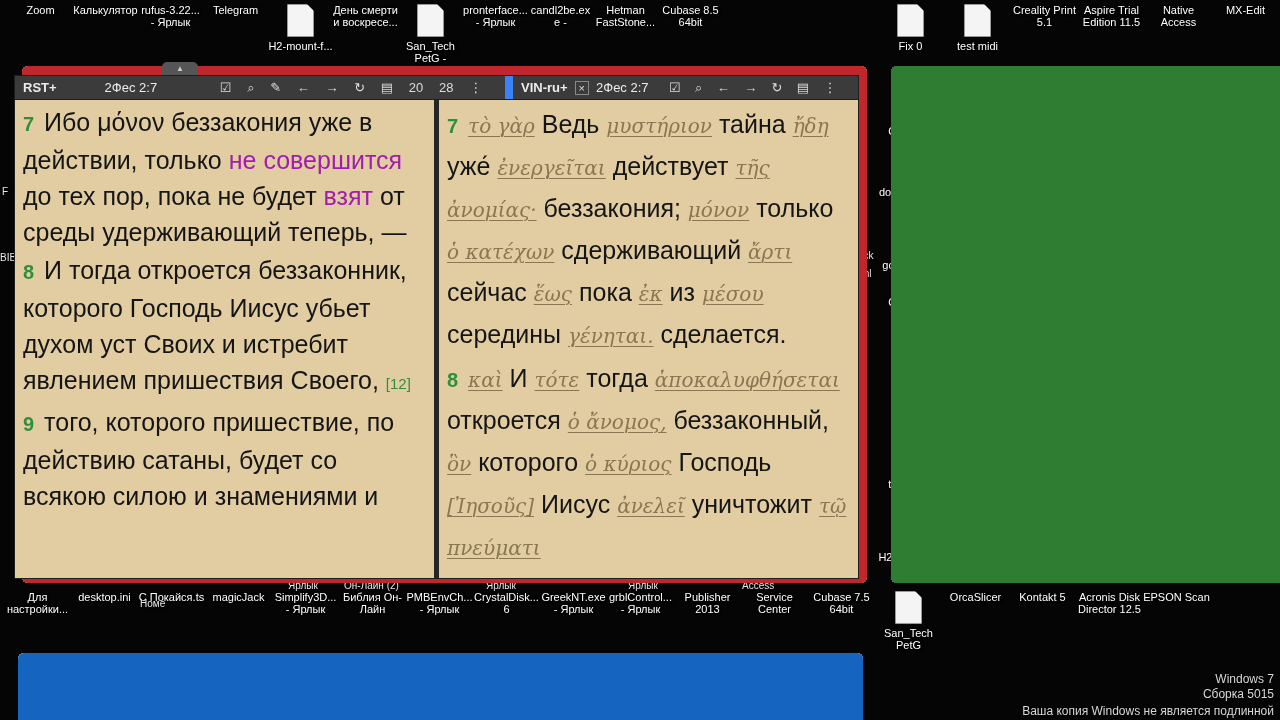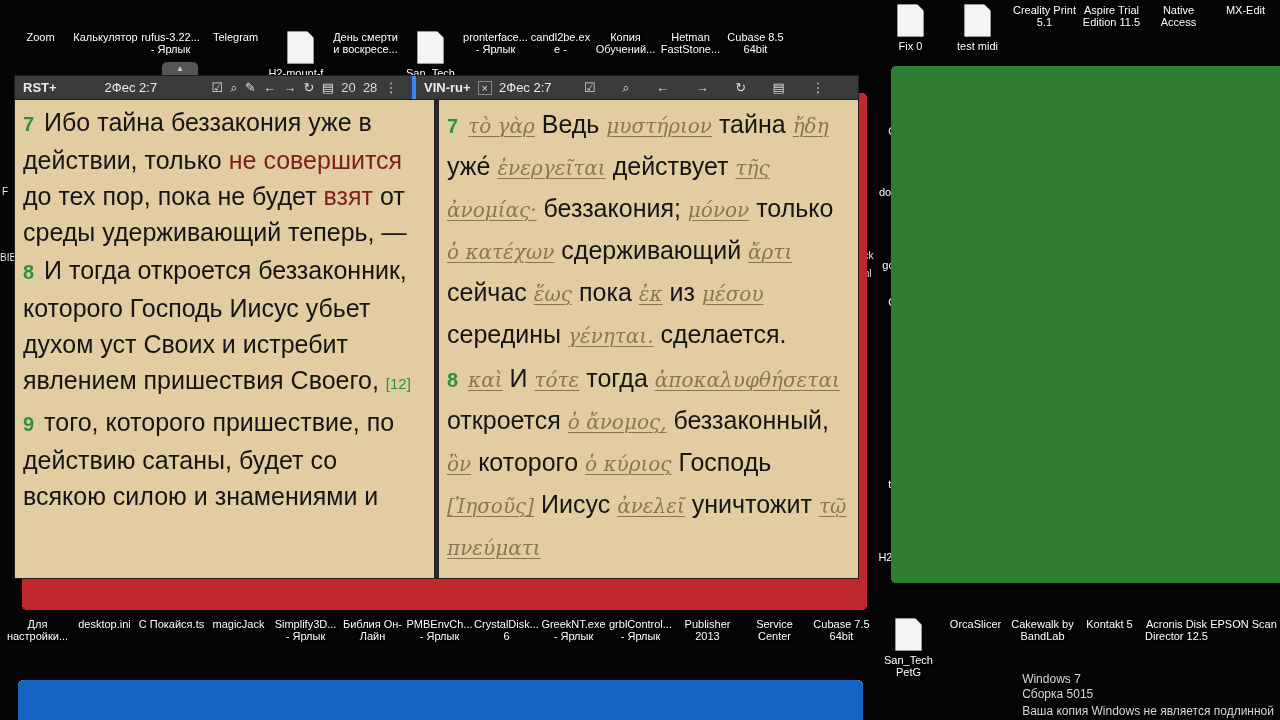--- a/index.html
+++ b/index.html
@@ -1,20 +1,20 @@
 <!DOCTYPE html>
 <html><head>
 <meta charset="utf-8">
 <style>
   html,body{margin:0;padding:0;}
   body{width:1280px;height:720px;background:#050505;overflow:hidden;position:relative;
        font-family:"Liberation Sans",sans-serif;}
 
   
-  .icon-strip{position:absolute;display:flex;margin-top:27px;}
+  .icon-strip{position:absolute;display:flex;}
   .icon-strip.top{left:8px;top:4px;width:860px;}
   .icon-strip.bottom{left:4px;top:591px;width:1276px;}
   .icon-grid{position:absolute;left:877px;top:4px;display:grid;
              grid-template-columns:repeat(6,67px);grid-auto-rows:73px;justify-items:center;}
   .dicon{width:65px;text-align:center;cursor:pointer;flex:0 0 auto;}
   .icon-strip.bottom .dicon{width:67px;}
   .gfx{width:33px;height:33px;margin:0 auto 3px;display:flex;align-items:center;justify-content:center;
        border-radius:6px;background:#666;}
   .gfx span{color:#fff;font-size:18px;font-weight:bold;line-height:1;}
   .gfx.round{border-radius:50%;}
@@ -28,52 +28,52 @@
        background:#eec455;border-radius:2px 2px 0 0;}
   .gfx.chrome{border-radius:50%;position:relative;
        background:conic-gradient(#ea4335 0 33%,#34a853 33% 66%,#fbbc05 66% 100%);}
   .gfx.chrome::after{content:"";position:absolute;inset:9px;background:#4285f4;
        border:3px solid #fff;border-radius:50%;}
   .lbl{color:#fff;font-size:11px;line-height:12px;max-height:37px;overflow:hidden;
        word-wrap:break-word;text-shadow:1px 1px 2px #000,0 0 3px #000;}
 
   .fragment{position:absolute;color:#e8e8e8;font-size:10px;text-shadow:1px 1px 2px #000;z-index:1;}
 
-  .watermark{position:absolute;right:6px;top:672px;color:#d8d8d8;
+  .watermark{position:absolute;right:6px;top:672px;text-align:right;color:#d8d8d8;
        font-size:12px;line-height:15px;text-shadow:1px 1px 2px #000;}
   .watermark .wm3{margin-top:2px;}
 
   
   .app{position:absolute;left:14px;top:62px;width:845px;height:517px;z-index:5;}
   .collapse-handle{position:absolute;top:0;left:148px;width:36px;height:14px;background:#555;
        color:#ccc;font-size:8px;line-height:14px;text-align:center;border-radius:5px 5px 0 0;cursor:pointer;}
   .app-header{position:absolute;top:13px;left:0;width:100%;height:25px;background:#3b3b3b;
        display:flex;box-sizing:border-box;border:1px solid #1e1e1e;}
   .hdr{display:flex;align-items:center;gap:7px;padding:0 8px;box-sizing:border-box;
        color:#ececec;font-size:13px;white-space:nowrap;}
-  .hdr.left{width:401px;border-right:4px solid #3b82f6;gap:48px;}
+  .hdr.left{width:498px;border-right:8px solid #3b82f6;gap:48px;}
   .hdr.right{flex:1;}
   .tab-label{font-weight:bold;cursor:pointer;}
   .ref-label{cursor:pointer;}
   .close-x{cursor:pointer;font-size:11px;border:1px solid #8a8a8a;padding:0 3px;line-height:12px;color:#ddd;}
   .tb{display:flex;flex:1;justify-content:space-evenly;align-items:center;min-width:0;}
   .tbi{cursor:pointer;font-size:13px;color:#dcdcdc;padding:0 1px;}
 
   .app-body{position:absolute;top:38px;bottom:0;left:0;width:100%;display:flex;box-sizing:border-box;
        border:1px solid #1e1e1e;border-top:none;background:#e2cda2;}
   .pane{width:419px;padding:4px 8px 0;box-sizing:border-box;overflow:hidden;cursor:default;}
   .pane.right{flex:1;}
   .split{width:5px;background:#262626;cursor:col-resize;}
 
   .verse{margin:0 0 2px;}
   .pane.left .verse{font-size:25px;line-height:36px;color:#151515;}
   .pane.right .verse{font-size:25px;line-height:40px;color:#151515;}
   .vnum{color:#2f8f3a;font-weight:bold;font-size:20px;padding-right:3px;}
   .seg-t{color:inherit;}
-  .seg-added{color:#7f1d1d;}
+  .seg-added{color:#a21caf;}
   .seg-note{color:#2f8f3a;font-size:15px;}
   .seg-greek{font-family:"DejaVu Serif",serif;font-style:italic;font-size:20px;color:#8a7752;
        text-decoration:underline;text-underline-offset:3px;text-decoration-thickness:1px;cursor:pointer;}
 </style>
 </head>
 <body>
 
 <div id="top-icons" class="icon-strip top">
     <div class="dicon" title="Zoom">
       <div class="gfx app" style="background: rgb(45, 140, 255);">
@@ -118,26 +118,20 @@
         <span>p</span>
       </div>
       <div class="lbl">pronterface... - Ярлык</div>
     </div>
     <div class="dicon" title="candl2be.exe -">
       <div class="gfx app" style="background: rgb(230, 195, 74);">
         <span style="color: rgb(90, 74, 16);">c</span>
       </div>
       <div class="lbl">candl2be.exe -</div>
     </div>
-    <div class="dicon" title="Копия Обучений...">
-      <div class="gfx app" style="background: rgb(47, 47, 47);">
-        <span>К</span>
-      </div>
-      <div class="lbl">Копия Обучений...</div>
-    </div>
     <div class="dicon" title="Hetman Partitio...">
       <div class="gfx app" style="background: rgb(211, 84, 0);">
         <span>H</span>
       </div>
       <div class="lbl">Hetman FastStone...</div>
     </div>
     <div class="dicon" title="Cubase 8.5 64bit">
       <div class="gfx app" style="background: rgb(192, 39, 45);">
         <span>◆</span>
       </div>
@@ -393,24 +387,20 @@
       <div class="gfx app" style="background: rgb(192, 39, 45);"></div>
       <div class="lbl">Cubase 7.5 64bit</div>
     </div>
     <div class="dicon" title="San_Tech PetG">
       <div class="gfx doc"></div>
       <div class="lbl">San_Tech PetG</div>
     </div>
     <div class="dicon" title="OrcaSlicer">
       <div class="gfx app" style="background: rgb(0, 137, 123);"></div>
       <div class="lbl">OrcaSlicer</div>
-    </div>
-    <div class="dicon" title="Cakewalk by BandLab">
-      <div class="gfx app" style="background: rgb(239, 108, 0);"></div>
-      <div class="lbl">Cakewalk by BandLab</div>
     </div>
     <div class="dicon" title="Kontakt 5">
       <div class="gfx app" style="background: rgb(26, 35, 126);"></div>
       <div class="lbl">Kontakt 5</div>
     </div>
     <div class="dicon" title="Acronis Disk Director 12.5">
       <div class="gfx app" style="background: rgb(232, 236, 239);"></div>
       <div class="lbl">Acronis Disk Director 12.5</div>
     </div>
     <div class="dicon" title="EPSON Scan">
@@ -456,21 +446,21 @@
           <span class="tbi">→</span>
           <span class="tbi">↻</span>
           <span class="tbi">▤</span>
           <span class="tbi">⋮</span>
         </span>
     </div>
   </div>
 
   <div class="app-body">
     <div class="pane left" id="left-verses">
-        <p class="verse"><span class="vnum">7</span> <span class="seg-t">Ибо тайна беззакония уже в действии, только</span> <span class="seg-added">не совершится</span> <span class="seg-t">до тех пор, пока не будет</span> <span class="seg-added">взят</span> <span class="seg-t">от среды удерживающий теперь, —</span> </p>
+        <p class="verse"><span class="vnum">7</span> <span class="seg-t">Ибо μόνον беззакония уже в действии, только</span> <span class="seg-added">не совершится</span> <span class="seg-t">до тех пор, пока не будет</span> <span class="seg-added">взят</span> <span class="seg-t">от среды удерживающий теперь, —</span> </p>
         <p class="verse"><span class="vnum">8</span> <span class="seg-t">И тогда откроется беззаконник, которого Господь Иисус убьет духом уст Своих и истребит явлением пришествия Своего,</span> <span class="seg-note">[12]</span> </p>
         <p class="verse"><span class="vnum">9</span> <span class="seg-t">того, которого пришествие, по действию сатаны, будет со всякою силою и знамениями и</span> </p>
       </div>
     <div class="split"></div>
     <div class="pane right" id="right-verses">
         <p class="verse"><span class="vnum">7</span> <span class="seg-greek">τὸ γὰρ</span> <span class="seg-t">Ведь</span> <span class="seg-greek">μυστήριον</span> <span class="seg-t">тайна</span> <span class="seg-greek">ἤδη</span> <span class="seg-t">уже́</span> <span class="seg-greek">ἐνεργεῖται</span> <span class="seg-t">действует</span> <span class="seg-greek">τῆς ἀνομίας·</span> <span class="seg-t">беззакония;</span> <span class="seg-greek">μόνον</span> <span class="seg-t">только</span> <span class="seg-greek">ὁ κατέχων</span> <span class="seg-t">сдерживающий</span> <span class="seg-greek">ἄρτι</span> <span class="seg-t">сейчас</span> <span class="seg-greek">ἕως</span> <span class="seg-t">пока</span> <span class="seg-greek">ἐκ</span> <span class="seg-t">из</span> <span class="seg-greek">μέσου</span> <span class="seg-t">середины</span> <span class="seg-greek">γένηται.</span> <span class="seg-t">сделается.</span> </p>
         <p class="verse"><span class="vnum">8</span> <span class="seg-greek">καὶ</span> <span class="seg-t">И</span> <span class="seg-greek">τότε</span> <span class="seg-t">тогда</span> <span class="seg-greek">ἀποκαλυφθήσεται</span> <span class="seg-t">откроется</span> <span class="seg-greek">ὁ ἄνομος,</span> <span class="seg-t">беззаконный,</span> <span class="seg-greek">ὃν</span> <span class="seg-t">которого</span> <span class="seg-greek">ὁ κύριος</span> <span class="seg-t">Господь</span> <span class="seg-greek">[Ἰησοῦς]</span> <span class="seg-t">Иисус</span> <span class="seg-greek">ἀνελεῖ</span> <span class="seg-t">уничтожит</span> <span class="seg-greek">τῷ πνεύματι</span> </p>
       </div>
   </div>
 </div>

